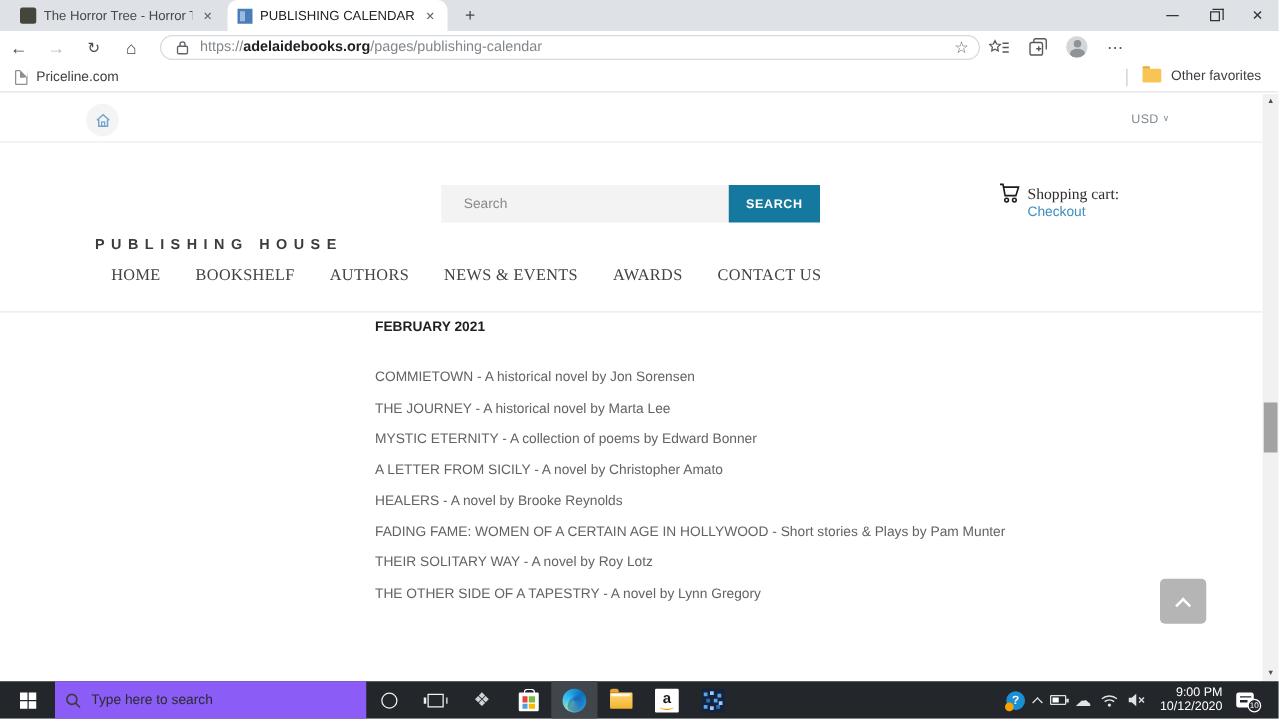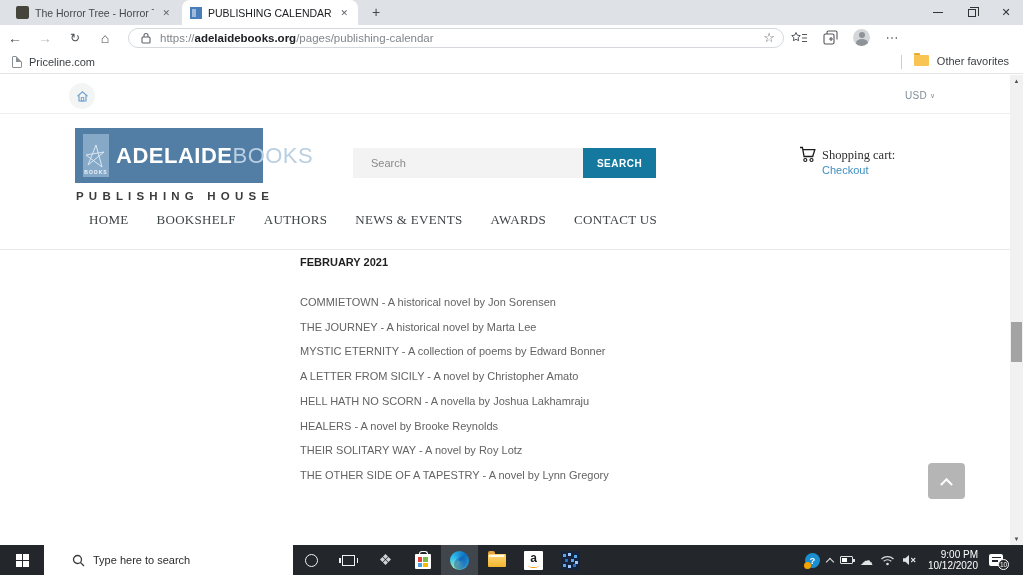--- a/index.html
+++ b/index.html
@@ -87,21 +87,21 @@
   .scrollbar { position:absolute; right:0; top:0; width:13px; height:470px; background:#f1f1f1; }
   .sb-arrow { position:absolute; left:0; width:13px; text-align:center; font-size:6px; color:#505050; }
   .sb-up { top:3px; } .sb-down { bottom:3px; }
   .sb-thumb { position:absolute; left:1px; top:247px; width:11px; height:40px; background:#a3a3a3; }
 
   
   .taskbar { position:absolute; left:0; bottom:0; right:0; height:30px; background:#23272b; display:flex; align-items:stretch; color:#e8eaec; }
   .startbtn { width:44px; display:flex; align-items:center; justify-content:center; }
   .winlogo { display:grid; grid-template-columns:6px 6px; grid-template-rows:6px 6px; gap:1px; }
   .winlogo span { background:#fff; }
-  .tb-search { width:249px; background:#ffffff; display:flex; align-items:center; gap:8px; padding-left:28px; }
+  .tb-search { width:249px; background:#8b5cf6; display:flex; align-items:center; gap:8px; padding-left:8px; }
   .tb-search input { border:none; outline:none; font-size:11px; color:#2b2b2b; width:170px; font-family:"Liberation Sans",sans-serif; background:transparent; }
   .tb-search input::placeholder { color:#2b2b2b; }
   .tb-icons { display:flex; }
   .tbbtn { width:37px; display:flex; align-items:center; justify-content:center; position:relative; }
   .tbbtn.active { background:#41464c; }
   .cortana-ring { width:13px; height:13px; border:1.5px solid #f2f3f4; border-radius:50%; }
   .taskview { width:13px; height:11px; border:1px solid #f2f3f4; position:relative; }
   .taskview::before { content:""; position:absolute; left:-4px; top:2px; width:1.5px; height:5px; background:#f2f3f4; }
   .taskview::after { content:""; position:absolute; right:-4px; top:2px; width:1.5px; height:5px; background:#f2f3f4; }
   .dropbox-glyph { font-size:15px; color:#cfd3d6; }
@@ -216,29 +216,20 @@
   <div class="home-circle">
     <svg width="13" height="13" viewBox="0 0 13 13">
         <path d="M1.5 6.2 6.5 1.8 11.5 6.2" fill="none" stroke="#74a3cc" stroke-width="1.2"></path>
         <path d="M3 5.5V11h7V5.5" fill="none" stroke="#74a3cc" stroke-width="1.2"></path>
         <rect x="5.3" y="7.6" width="2.4" height="3.4" fill="none" stroke="#74a3cc" stroke-width="1"></rect>
       </svg>
   </div>
   <div class="currency"><span>USD</span> <span class="chev">∨</span></div>
   <div class="page-topbar-border"></div>
 
-  <div class="logo-box">
-    <div class="logo-mark">
-      <svg width="26" height="26" viewBox="0 0 26 26">
-          <path d="M13 2 5 22 21 9 3 12 19 24 13 2z" fill="none" stroke="#dce8f2" stroke-width="1"></path>
-        </svg>
-      <span class="mark-label">BOOKS</span>
-    </div>
-    <div class="brand"><span class="bold">ADELAIDE</span><span class="light">BOOKS</span></div>
-  </div>
   <div class="tagline">PUBLISHING HOUSE</div>
 
   <input class="search-input" type="text" placeholder="Search" style="">
   <button class="search-btn">SEARCH</button>
 
   <svg class="cart-icon" width="18" height="17" viewBox="0 0 18 17">
       <path d="M1 1.5h2.4l1.7 9h8.6l2.1-6.8H4.2" fill="none" stroke="#1b1b1b" stroke-width="1.3"></path>
       <circle cx="6.3" cy="14" r="1.5" fill="none" stroke="#1b1b1b" stroke-width="1.2"></circle>
       <circle cx="12.5" cy="14" r="1.5" fill="none" stroke="#1b1b1b" stroke-width="1.2"></circle>
     </svg>
@@ -257,22 +248,22 @@
   <div class="nav-border"></div>
 
   <div class="content">
     <div class="month">FEBRUARY 2021</div>
     <div>
 
     <div class="entry">COMMIETOWN - A historical novel by Jon Sorensen</div>
         <div class="entry">THE JOURNEY - A historical novel by Marta Lee</div>
         <div class="entry">MYSTIC ETERNITY - A collection of poems by Edward Bonner</div>
         <div class="entry">A LETTER FROM SICILY - A novel by Christopher Amato</div>
-        <div class="entry">HELL HATH NO SCORN - A novella by Joshua Lakhamraju</div>
         <div class="entry">HEALERS - A novel by Brooke Reynolds</div>
+        <div class="entry">FADING FAME: WOMEN OF A CERTAIN AGE IN HOLLYWOOD - Short stories &amp; Plays by Pam Munter</div>
         <div class="entry">THEIR SOLITARY WAY - A novel by Roy Lotz</div>
         <div class="entry">THE OTHER SIDE OF A TAPESTRY - A novel by Lynn Gregory</div>
       </div>
   </div>
 
   <div class="scrolltop">
       <span class="chev-up-w"></span>
     </div>
 
   <div class="scrollbar">

